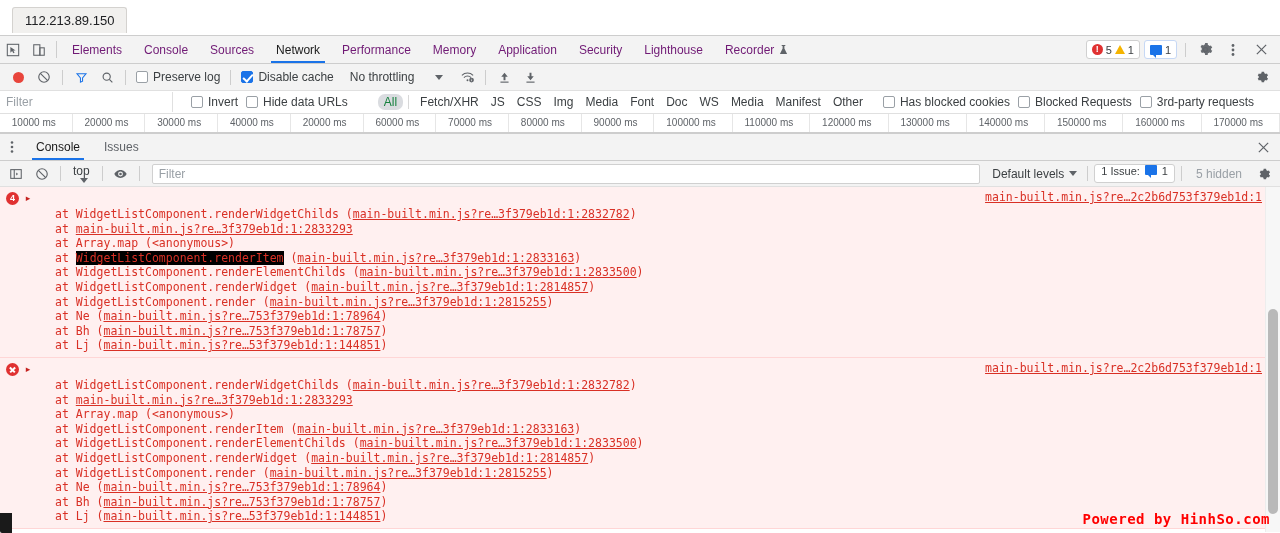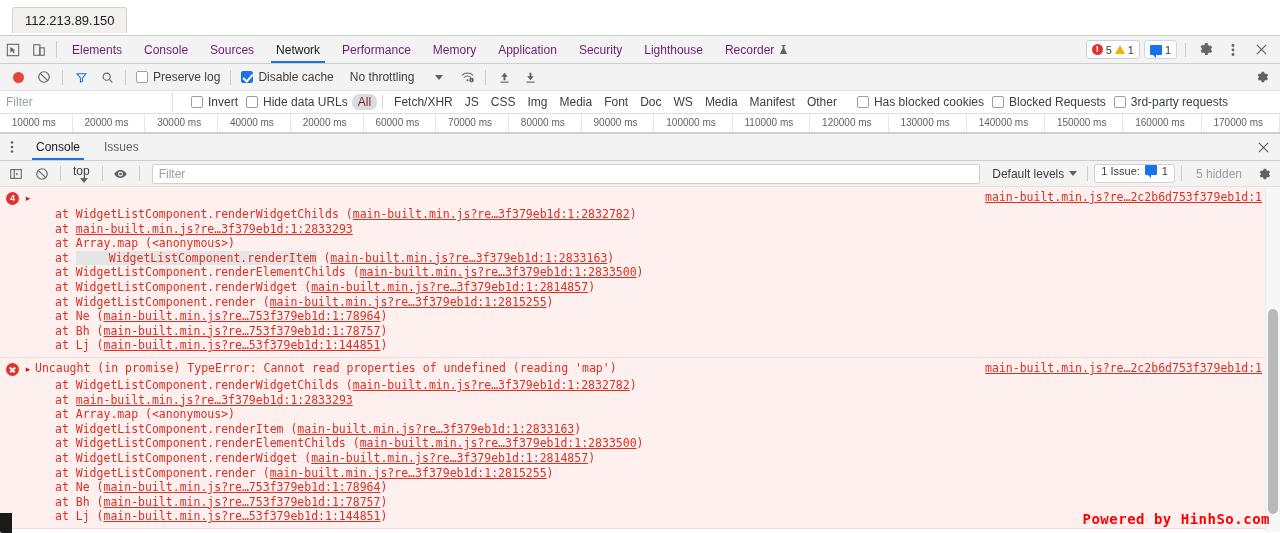--- a/index.html
+++ b/index.html
@@ -173,21 +173,21 @@
     padding:0 6px;
     background:transparent;
   }
   .filter-input::placeholder { color:#9aa0a6; }
   .ftype {
     padding:1px 6px;
     color:#3c4043;
     border-radius:7px;
     white-space:nowrap;
   }
-  .ftype.sel { background:#dadce0; color:#7f1d1d; }
+  .ftype.sel { background:#dadce0; color:#15803d;margin-left:26px; }
   .fsep { width:1px; height:14px; background:#d8d8d8; margin:0 5px; }
 
   
   .ruler {
     height:18px;
     background:#fff;
     border-bottom:1px solid #cdcdcd;
     display:flex;
     position:relative;
   }
@@ -308,21 +308,21 @@
     line-height:14.6px;
     white-space:nowrap;
   }
   .stack {
     padding-left:55px;
   }
   .stack-line a, .err-link {
     color:#d93025;
     text-decoration:underline;
   }
-  .sel-hl { background:#e5e5e5;padding-left:33px; }
+  .sel-hl { background:#000000; }
   .src-link {
     position:absolute;
     right:18px; top:3px;
     font-family:"DejaVu Sans Mono", monospace;
     font-size:11.5px;
     color:#d93025;
     text-decoration:underline;
     white-space:nowrap;
   }
   .prompt {
@@ -671,21 +671,20 @@
       <div class="stack-line"><span>at Bh (</span><a href="#">main-built.min.js?re…753f379eb1d:1:78757</a><span>)</span></div>
       <div class="stack-line"><span>at Lj (</span><a href="#">main-built.min.js?re…53f379eb1d:1:144851</a><span>)</span></div>
     </div>
   </div>
 
   <div class="msg-group">
     <a class="src-link" href="#">main-built.min.js?re…2c2b6d753f379eb1d:1</a>
     <div class="msg-head">
       <span class="badge-x"></span>
       <span class="expander">▸</span>
-      <span class="err-text">Uncaught (in promise) TypeError: Cannot read properties of undefined (reading 'map')</span>
     </div>
     <div class="stack">
       <div class="stack-line"><span>at WidgetListComponent.renderWidgetChilds (</span><a href="#">main-built.min.js?re…3f379eb1d:1:2832782</a><span>)</span></div>
       <div class="stack-line"><span>at </span><a href="#">main-built.min.js?re…3f379eb1d:1:2833293</a><span></span></div>
       <div class="stack-line"><span>at Array.map (&lt;anonymous&gt;)</span></div>
       <div class="stack-line"><span>at WidgetListComponent.renderItem (</span><a href="#">main-built.min.js?re…3f379eb1d:1:2833163</a><span>)</span></div>
       <div class="stack-line"><span>at WidgetListComponent.renderElementChilds (</span><a href="#">main-built.min.js?re…3f379eb1d:1:2833500</a><span>)</span></div>
       <div class="stack-line"><span>at WidgetListComponent.renderWidget (</span><a href="#">main-built.min.js?re…3f379eb1d:1:2814857</a><span>)</span></div>
       <div class="stack-line"><span>at WidgetListComponent.render (</span><a href="#">main-built.min.js?re…3f379eb1d:1:2815255</a><span>)</span></div>
       <div class="stack-line"><span>at Ne (</span><a href="#">main-built.min.js?re…753f379eb1d:1:78964</a><span>)</span></div>

